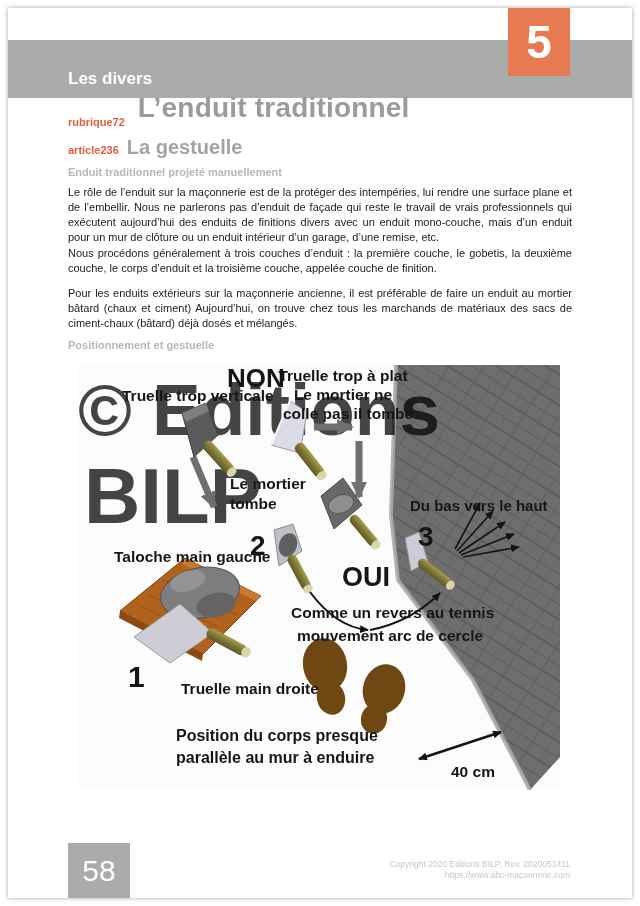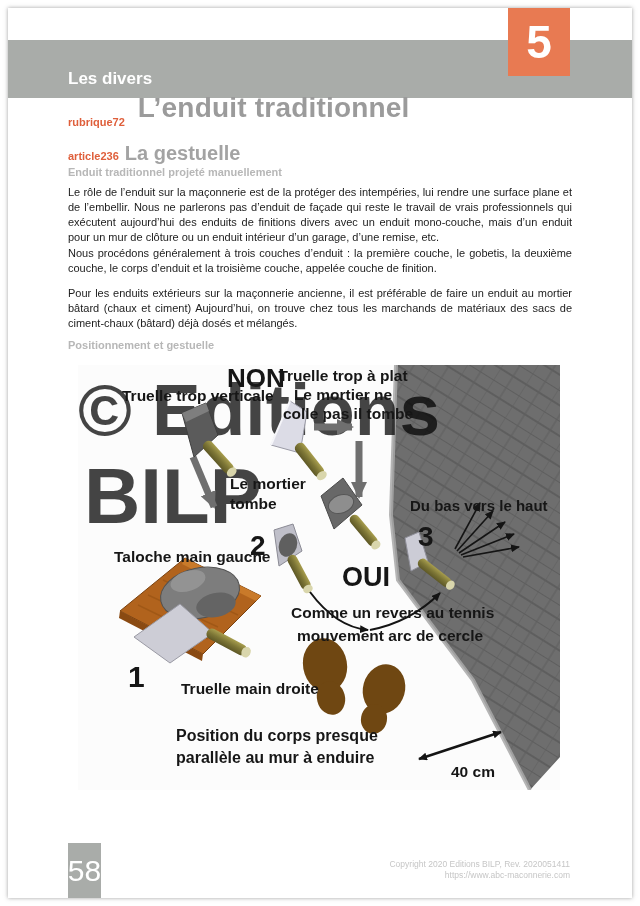--- a/index.html
+++ b/index.html
@@ -12,36 +12,36 @@
     background:#ffffff;box-shadow:0 0 4px rgba(80,80,80,.55);
   }
   .header-bar{position:absolute;left:0;top:0;width:624px;height:58px;background:#a9aca9;margin-top:32px;}
   .section-title{position:absolute;left:60px;bottom:9px;color:#ffffff;font-weight:bold;font-size:17px;}
   .chapter-box{
     position:absolute;left:500px;top:0;width:62px;height:68px;background:#e87a52;
     color:#ffffff;font-size:46px;font-weight:bold;
     display:flex;align-items:center;justify-content:center;
   }
   .rubrique-row{position:absolute;left:60px;top:80px;display:flex;align-items:flex-end;gap:9px;}
-  .article-row{position:absolute;left:60px;top:128px;display:flex;align-items:baseline;}
+  .article-row{position:absolute;left:60px;top:128px;display:flex;align-items:baseline;gap:8px;}
   .tag{color:#df5f3b;font-size:11px;font-weight:bold;}
   .rubrique-row h1{margin:4px;font-size:28px;font-weight:bold;color:#9b9b9b;letter-spacing:.2px;}
-  .article-row h2{margin:6px;font-size:20px;font-weight:bold;color:#a3a3a3;}
+  .article-row h2{margin:0;font-size:20px;font-weight:bold;color:#a3a3a3;}
   .subhead{position:absolute;left:60px;color:#b7b7b7;font-weight:bold;font-size:11px;}
   #sh1{top:158px}
   #sh2{top:331px}
   p.body{
     position:absolute;left:60px;width:504px;margin:0;
     font-size:11px;line-height:15px;color:#1c1c1c;text-align:justify;
   }
   #p1{top:177px}#p2{top:238px}#p3{top:278px}
   .figure{position:absolute;left:70px;top:357px;width:482px;height:425px;}
   .figure svg text{font-family:"Liberation Sans",sans-serif;font-weight:bold;fill:#161616;}
   .page-num-box{
-    position:absolute;left:60px;top:835px;width:33px;height:55px;background:#a9aca9;
+    position:absolute;left:60px;top:835px;width:62px;height:55px;background:#a9aca9;
     color:#ffffff;font-size:30px;display:flex;align-items:center;justify-content:center;
   }
   .copyright{
     position:absolute;right:62px;top:851px;text-align:right;
     font-size:8.5px;line-height:11px;color:#c6c6c6;
   }
 </style>
 </head>
 <body>
 

